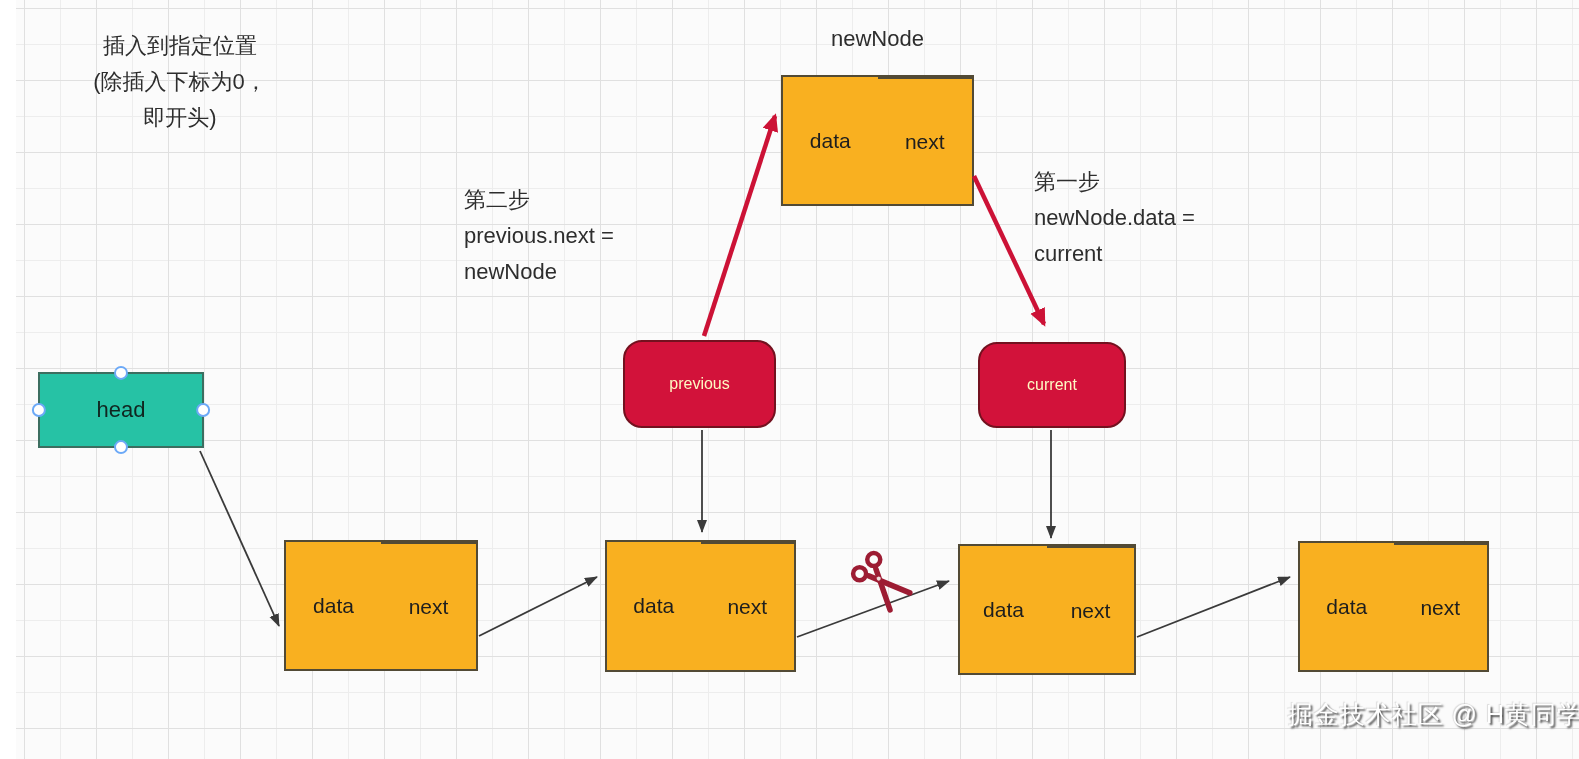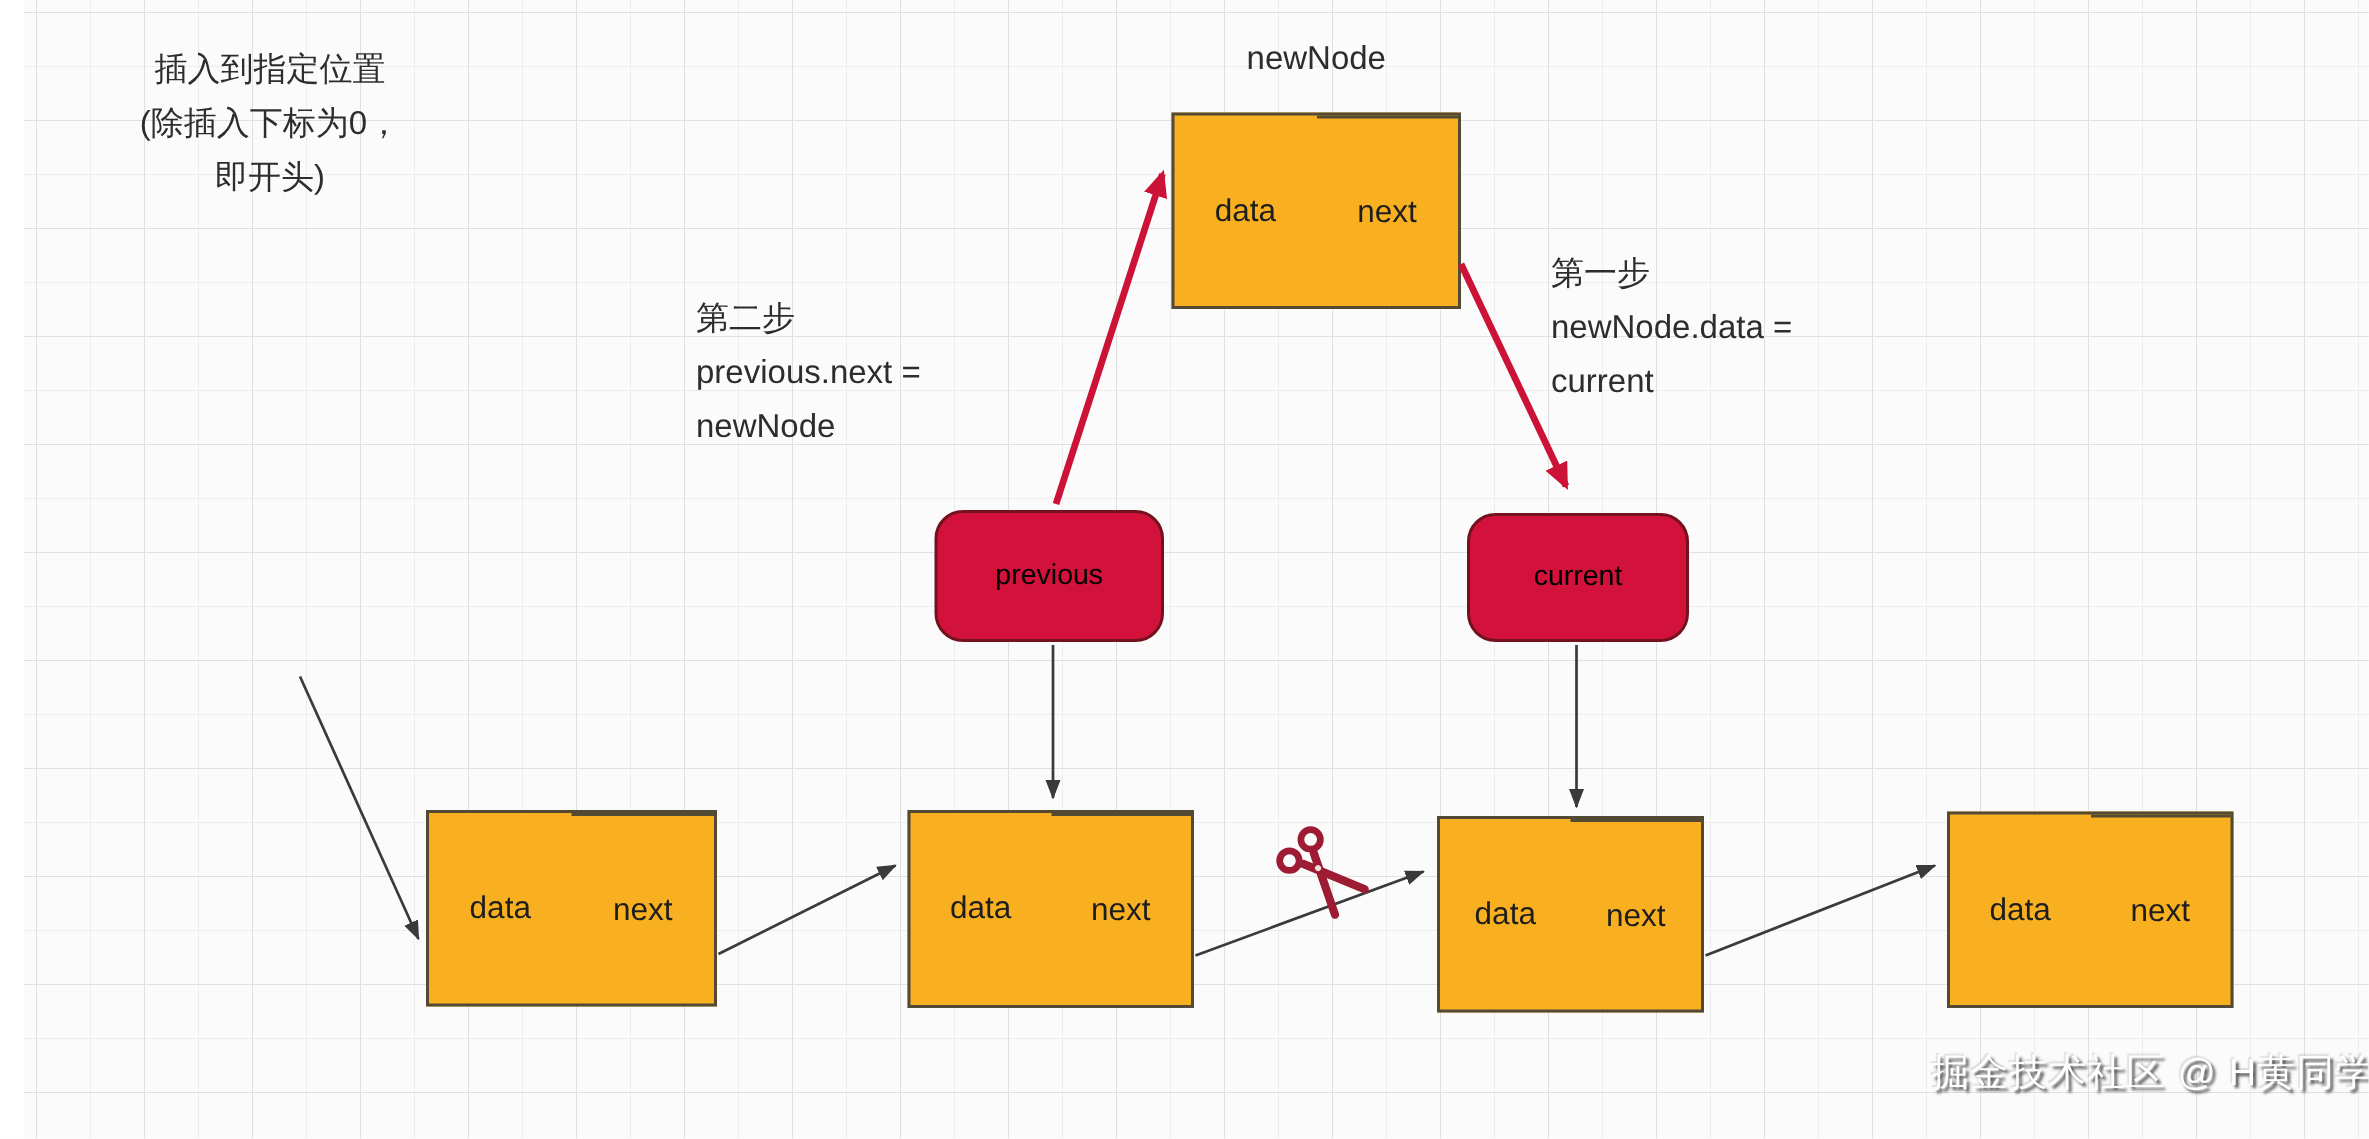--- a/index.html
+++ b/index.html
@@ -32,39 +32,39 @@
       linear-gradient(90deg, var(--grid-minor) 1px, transparent 1px);
     background-size:72px 72px,72px 72px,36px 36px,36px 36px;
     background-position:8px 8px;
     overflow:hidden;
     margin-left:16px;
   }
   .overlay{position:absolute;left:0;top:0;width:1579px;height:759px;z-index:3;pointer-events:none}
   .note{position:absolute;left:28px;top:28px;width:272px;text-align:center;
         font-size:22px;line-height:36px;color:#2d2d2d;z-index:2}
   .annotation{position:absolute;font-size:22px;line-height:36px;color:#2d2d2d;z-index:2}
-  .step2{left:448px;top:194px;width:272px}
+  .step2{left:448px;top:182px;width:272px}
   .step1{left:1018px;top:164px;width:272px}
   .shape-title{position:absolute;text-align:center;font-size:22px;color:#2d2d2d;z-index:2}
   .newnode-title{left:765px;top:26px;width:193px}
 
   .record{position:absolute;display:flex;flex-direction:row;z-index:2;
           background:var(--node-fill);border:2px solid var(--node-border);}
   .record .cell{flex:1;display:flex;align-items:center;justify-content:center;
                 font-size:21px;color:#1e1e1e}
   .record .cell + .cell{border-top:2px solid var(--node-border)}
   .newnode{left:765px;top:75px;width:193px;height:131px}
   .node1{left:268px;top:540px;width:194px;height:131px}
   .node2{left:589px;top:540px;width:191px;height:132px}
   .node3{left:942px;top:544px;width:178px;height:131px}
   .node4{left:1282px;top:541px;width:191px;height:131px}
 
   .pointer{position:absolute;display:flex;align-items:center;justify-content:center;
            border-radius:19px;background:var(--pointer-fill);border:2px solid var(--pointer-border);
-           font-size:19px;color:#000000;z-index:2}
+           font-size:16px;color:#fef9c3;z-index:2}
   .previous{left:607px;top:340px;width:153px;height:88px}
   .current{left:962px;top:342px;width:148px;height:86px}
 
   .head{position:absolute;left:22px;top:372px;width:166px;height:76px;z-index:2;
         background:var(--head-fill);border:2px solid var(--head-border);
         display:flex;align-items:center;justify-content:center;font-size:22px;color:#102620}
   .handle{position:absolute;width:14px;height:14px;border-radius:50%;
           background:#ffffff;border:2.5px solid var(--handle-border);z-index:6}
   .handle.n{left:50%;top:0;transform:translate(-50%,-58%)}
   .handle.s{left:50%;bottom:0;transform:translate(-50%,58%)}
@@ -110,20 +110,27 @@
     <div>current</div>
   </div>
 
   <div class="pointer previous">
     <span>previous</span>
   </div>
   <div class="pointer current">
     <span>current</span>
   </div>
 
+  <div class="head">
+    <span>head</span>
+    <span class="handle n"></span>
+    <span class="handle s"></span>
+    <span class="handle w"></span>
+    <span class="handle e"></span>
+  </div>
 
   <div class="record node1">
     <div class="cell">data</div>
     <div class="cell">next</div>
   </div>
   <div class="record node2">
     <div class="cell">data</div>
     <div class="cell">next</div>
   </div>
   <div class="record node3">

